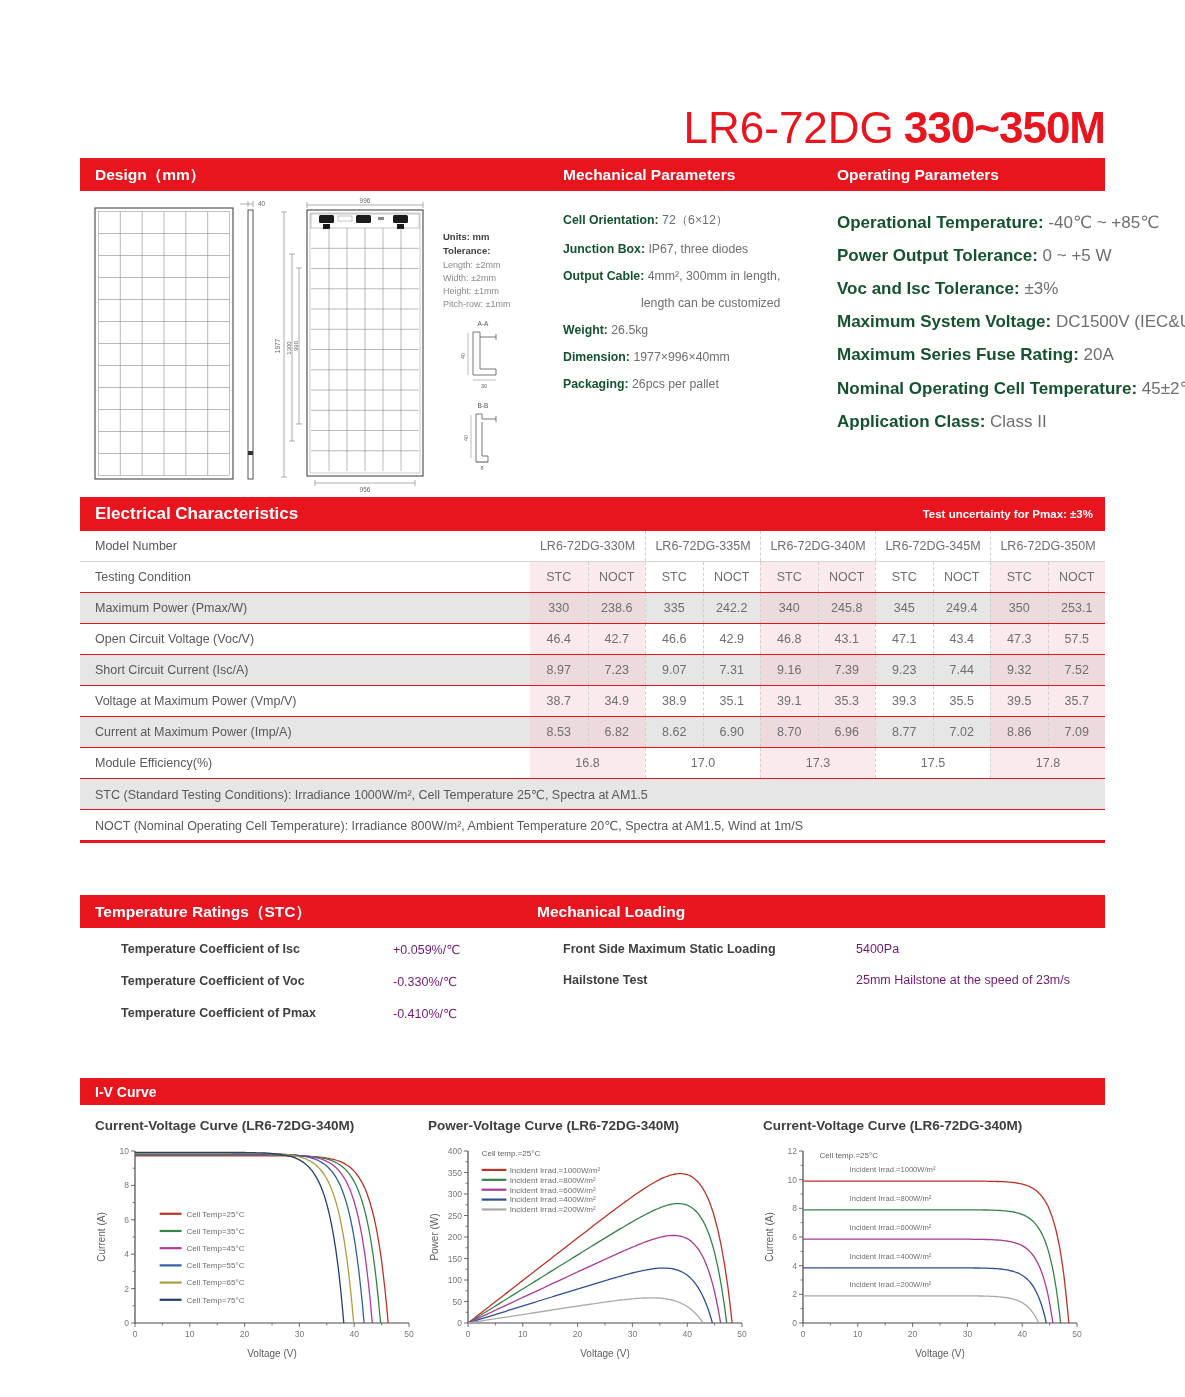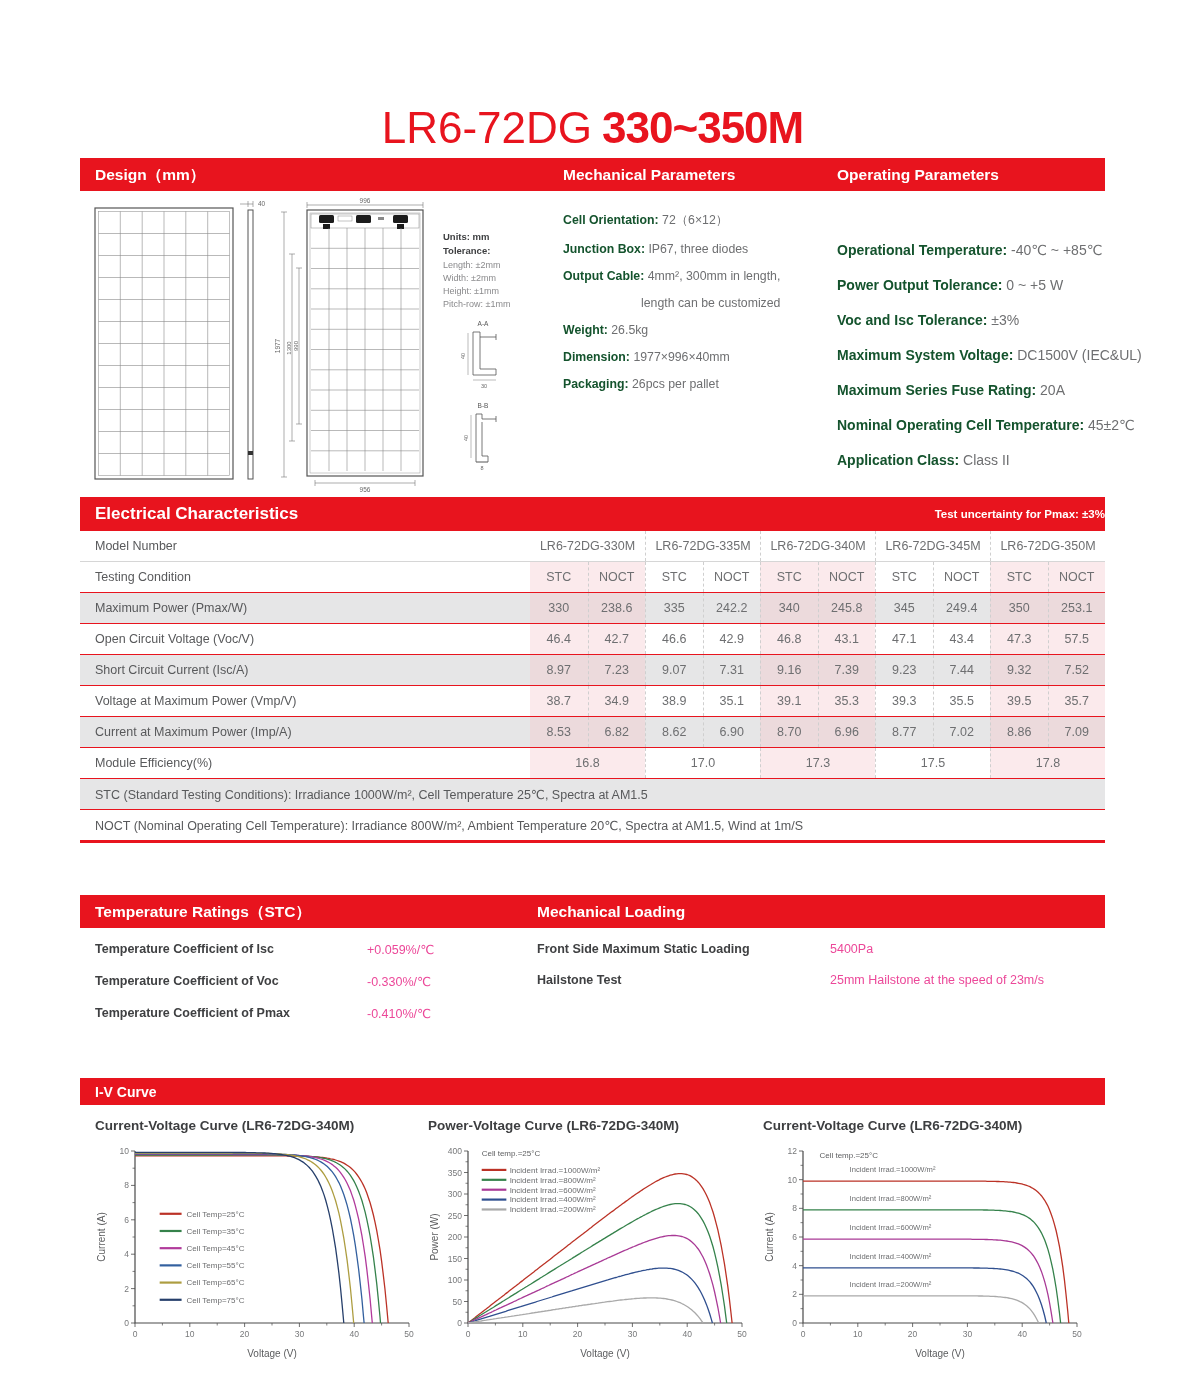--- a/index.html
+++ b/index.html
@@ -1,37 +1,37 @@
 <!DOCTYPE html>
 <html><head>
 <meta charset="utf-8">
 <style>
   html,body{margin:0;padding:0;background:#fff;}
   .page{position:relative;width:1185px;height:1397px;background:#fff;overflow:hidden;
         font-family:"Liberation Sans","DejaVu Sans",sans-serif;color:#58595b;}
   
-  .title-row{position:absolute;top:103px;left:80px;width:1025px;text-align:center;white-space:nowrap;}
+  .title-row{position:absolute;top:103px;left:80px;width:1025px;text-align:right;white-space:nowrap;}
   .title-model{font-size:44px;font-weight:400;color:#e8141e;letter-spacing:0px;}
   .title-power{font-size:44px;font-weight:800;color:#e8141e;margin-left:10px;letter-spacing:-1px;}
   
   .band{position:absolute;left:80px;width:1025px;background:#e8141e;color:#fff;}
   .band .bt{position:absolute;font-weight:700;font-size:15.5px;top:50%;transform:translateY(-50%);white-space:nowrap;}
-  .band .bnote{position:absolute;right:0;font-size:11.5px;font-weight:600;top:50%;transform:translateY(-50%);}
+  .band .bnote{position:absolute;right:12px;font-size:11.5px;font-weight:600;top:50%;transform:translateY(-50%);}
   #band-top{top:158px;height:33px;}
   #band-elec{top:497px;height:34px;}
   #band-temp{top:895px;height:33px;}
   #band-iv{top:1078px;height:27px;}
   #band-elec .bt{font-size:17px;left:15px;}
   
   .params{position:absolute;display:flex;flex-direction:column;}
   .p-line{white-space:nowrap;}
   .p-label{font-weight:700;color:#14532d;}
   .p-value{color:#6e6f71;}
   #mech-params{left:563px;top:212px;width:265px;gap:13px;font-size:12.3px;}
-  #oper-params{left:837px;top:212px;width:272px;gap:19px;font-size:14px;margin-top:30px;}
+  #oper-params{left:837px;top:212px;width:272px;gap:13px;font-size:17px;}
   #mech-params .cont .p-value{padding-left:78px;}
   
   .etable{position:absolute;left:80px;top:531px;width:1025px;font-size:12.5px;border-bottom:3px solid #e8141e;}
   .t-row{display:grid;grid-template-columns:450px repeat(10,1fr);align-items:stretch;}
   .t-row.merged{grid-template-columns:450px repeat(5,1fr);}
   .t-row .cell{display:flex;align-items:center;justify-content:center;min-height:30px;color:#6e6f71;}
   .t-row .lbl{justify-content:flex-start;padding-left:15px;color:#58595b;}
   .t-row.rb{border-bottom:1.5px solid #e8141e;}
   .t-row.gb{border-bottom:1px solid #d6d6d6;}
   .t-row.gray{background:#e6e6e7;}
@@ -40,22 +40,22 @@
   .cell.dash{border-left:1px dashed #cfcfcf;}
   .note-row{min-height:30px;display:flex;align-items:center;padding-left:15px;color:#58595b;border-bottom:1.5px solid #e8141e;}
   .note-row.gray{background:#e6e6e7;}
   
   .kv{position:absolute;display:flex;flex-direction:column;gap:17px;font-size:12.5px;}
   #temp-ratings{left:95px;top:942px;}
   #mech-loading{left:537px;top:942px;}
   .kv .row{display:flex;}
   #temp-ratings .k{width:272px;}
   #mech-loading .k{width:293px;}
-  .kv .k{font-weight:700;color:#3f4042;}
-  .kv .v{color:#ec4899;}
+  .kv .k{font-weight:700;color:#3f4042;margin-left:26px;}
+  .kv .v{color:#701a75;}
   
   .chart-box{position:absolute;width:330px;}
   #chart0{left:95px;top:1118px;}
   #chart1{left:428px;top:1118px;}
   #chart2{left:763px;top:1118px;}
   .chart-title{text-align:left;font-weight:700;font-size:13.5px;color:#3d3e40;margin-bottom:4px;white-space:nowrap;}
   
   #design-svg{position:absolute;left:80px;top:196px;}
   text{font-family:"Liberation Sans","DejaVu Sans",sans-serif;}
 </style>

